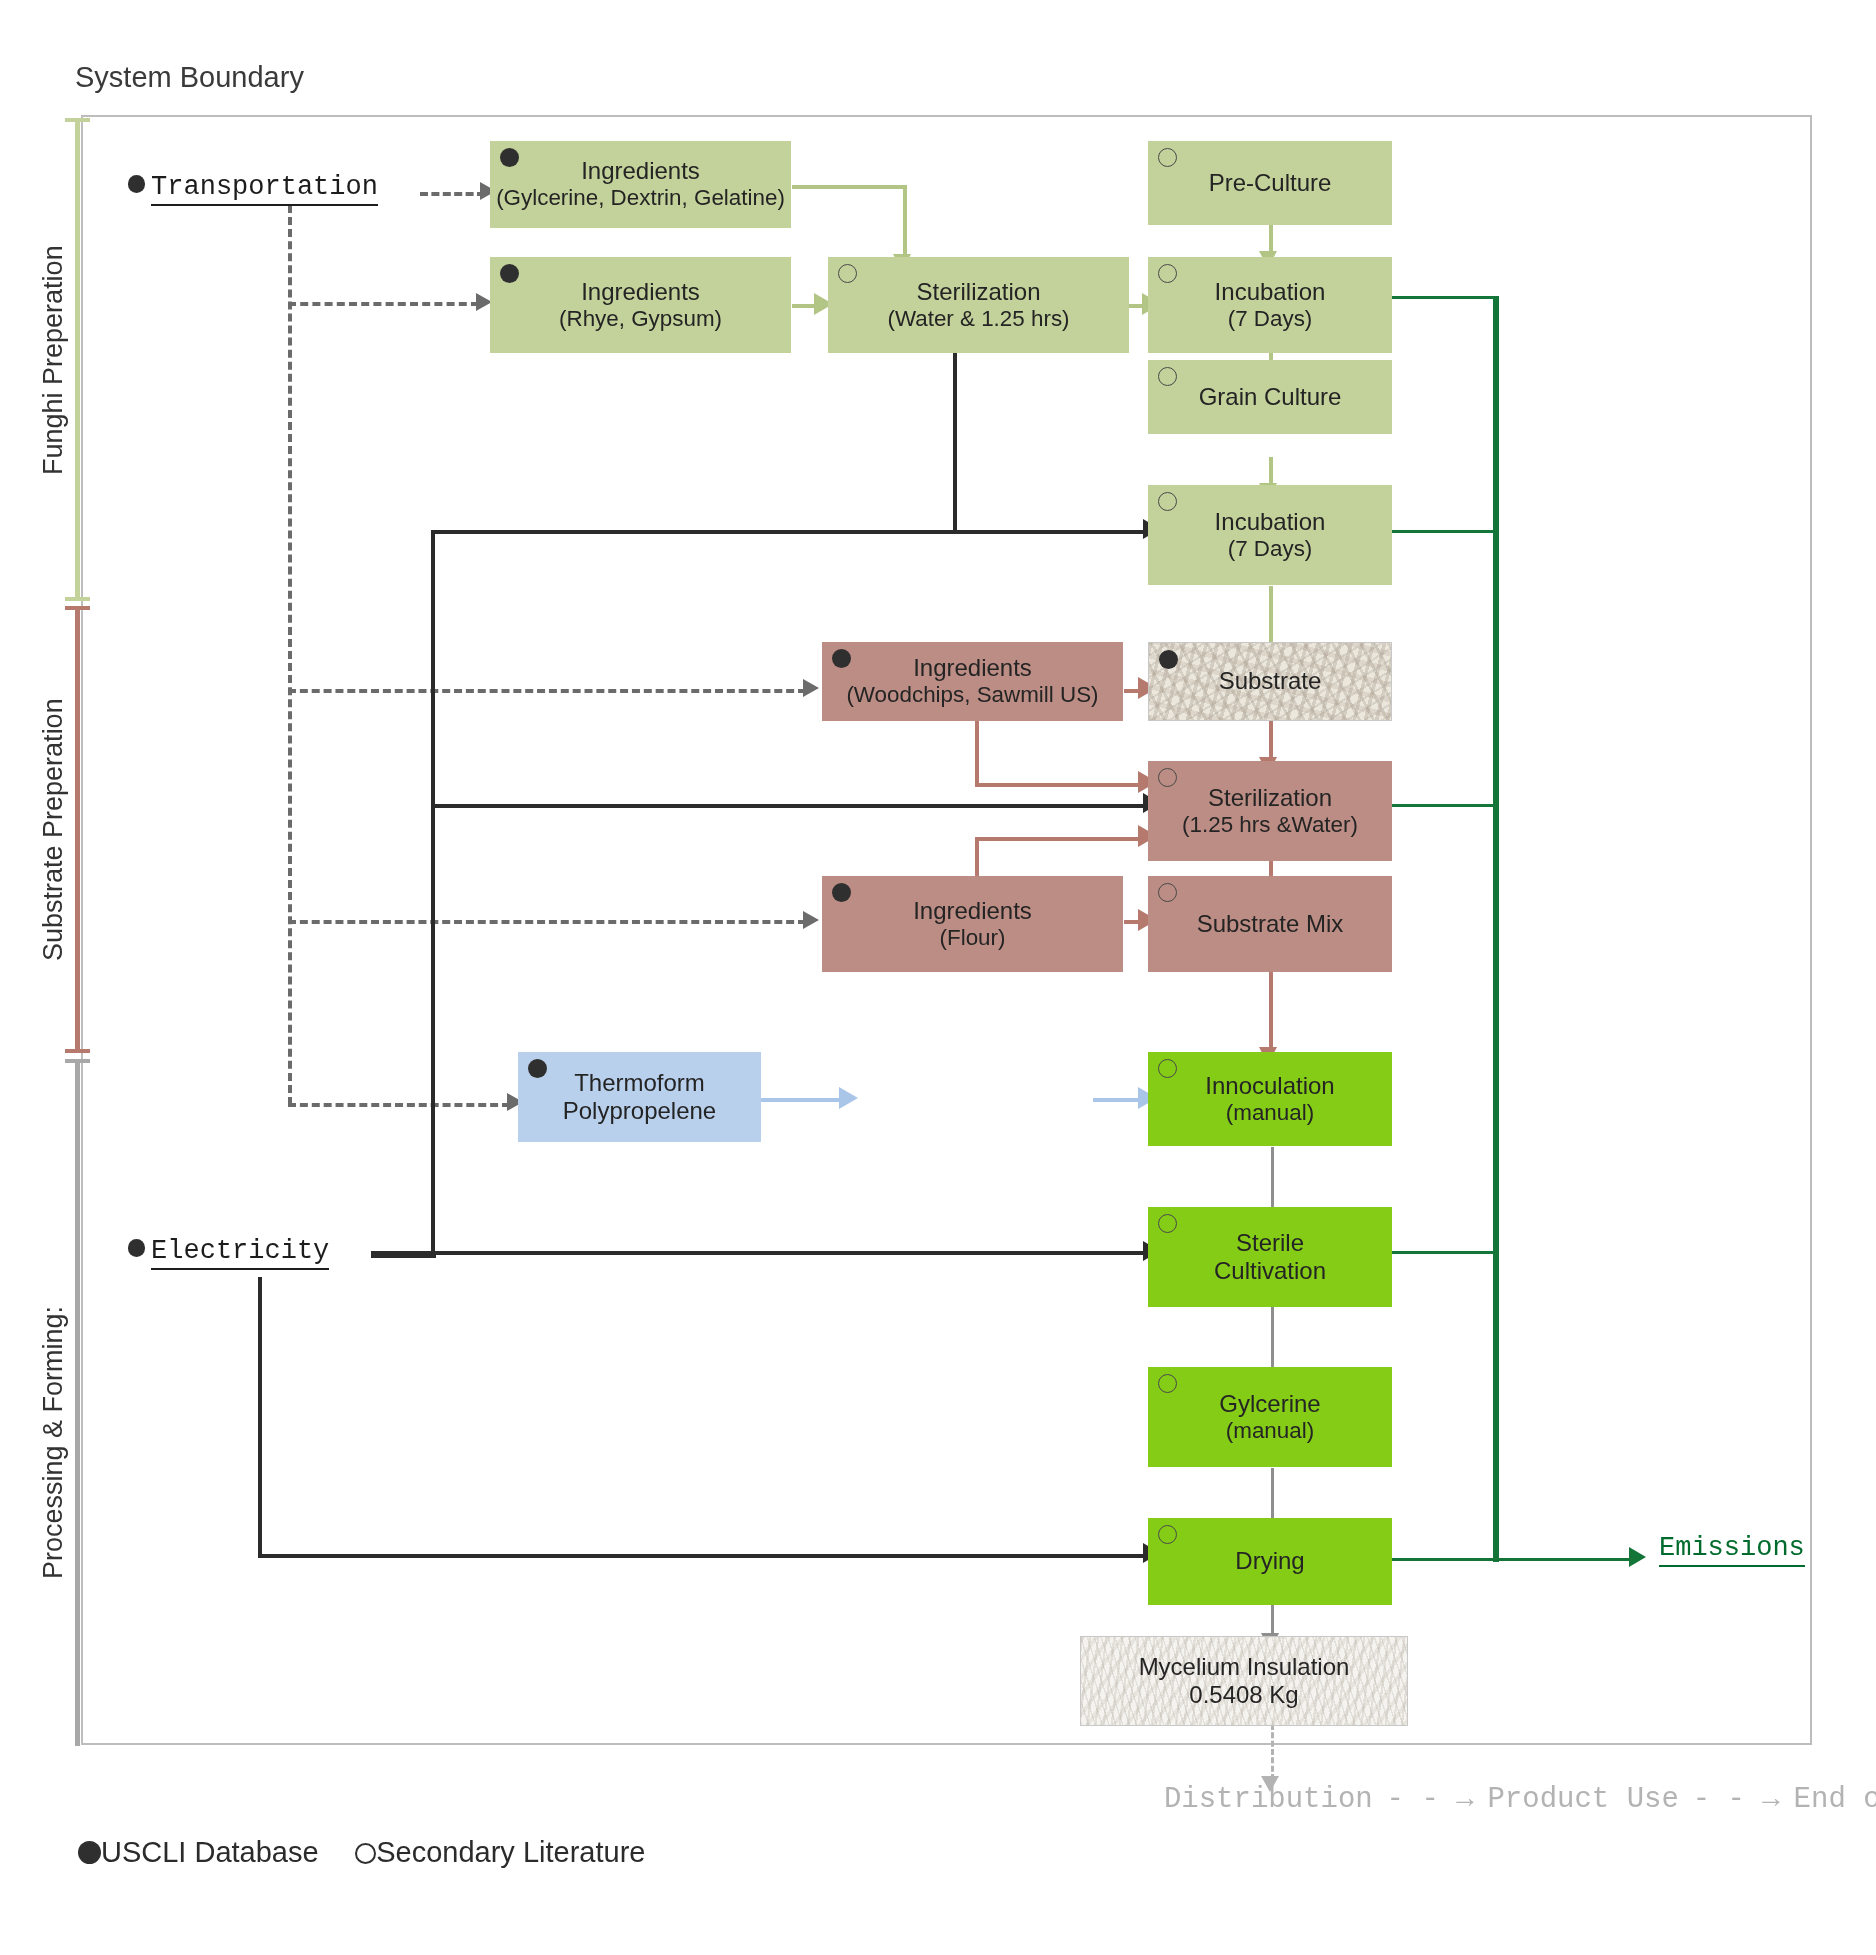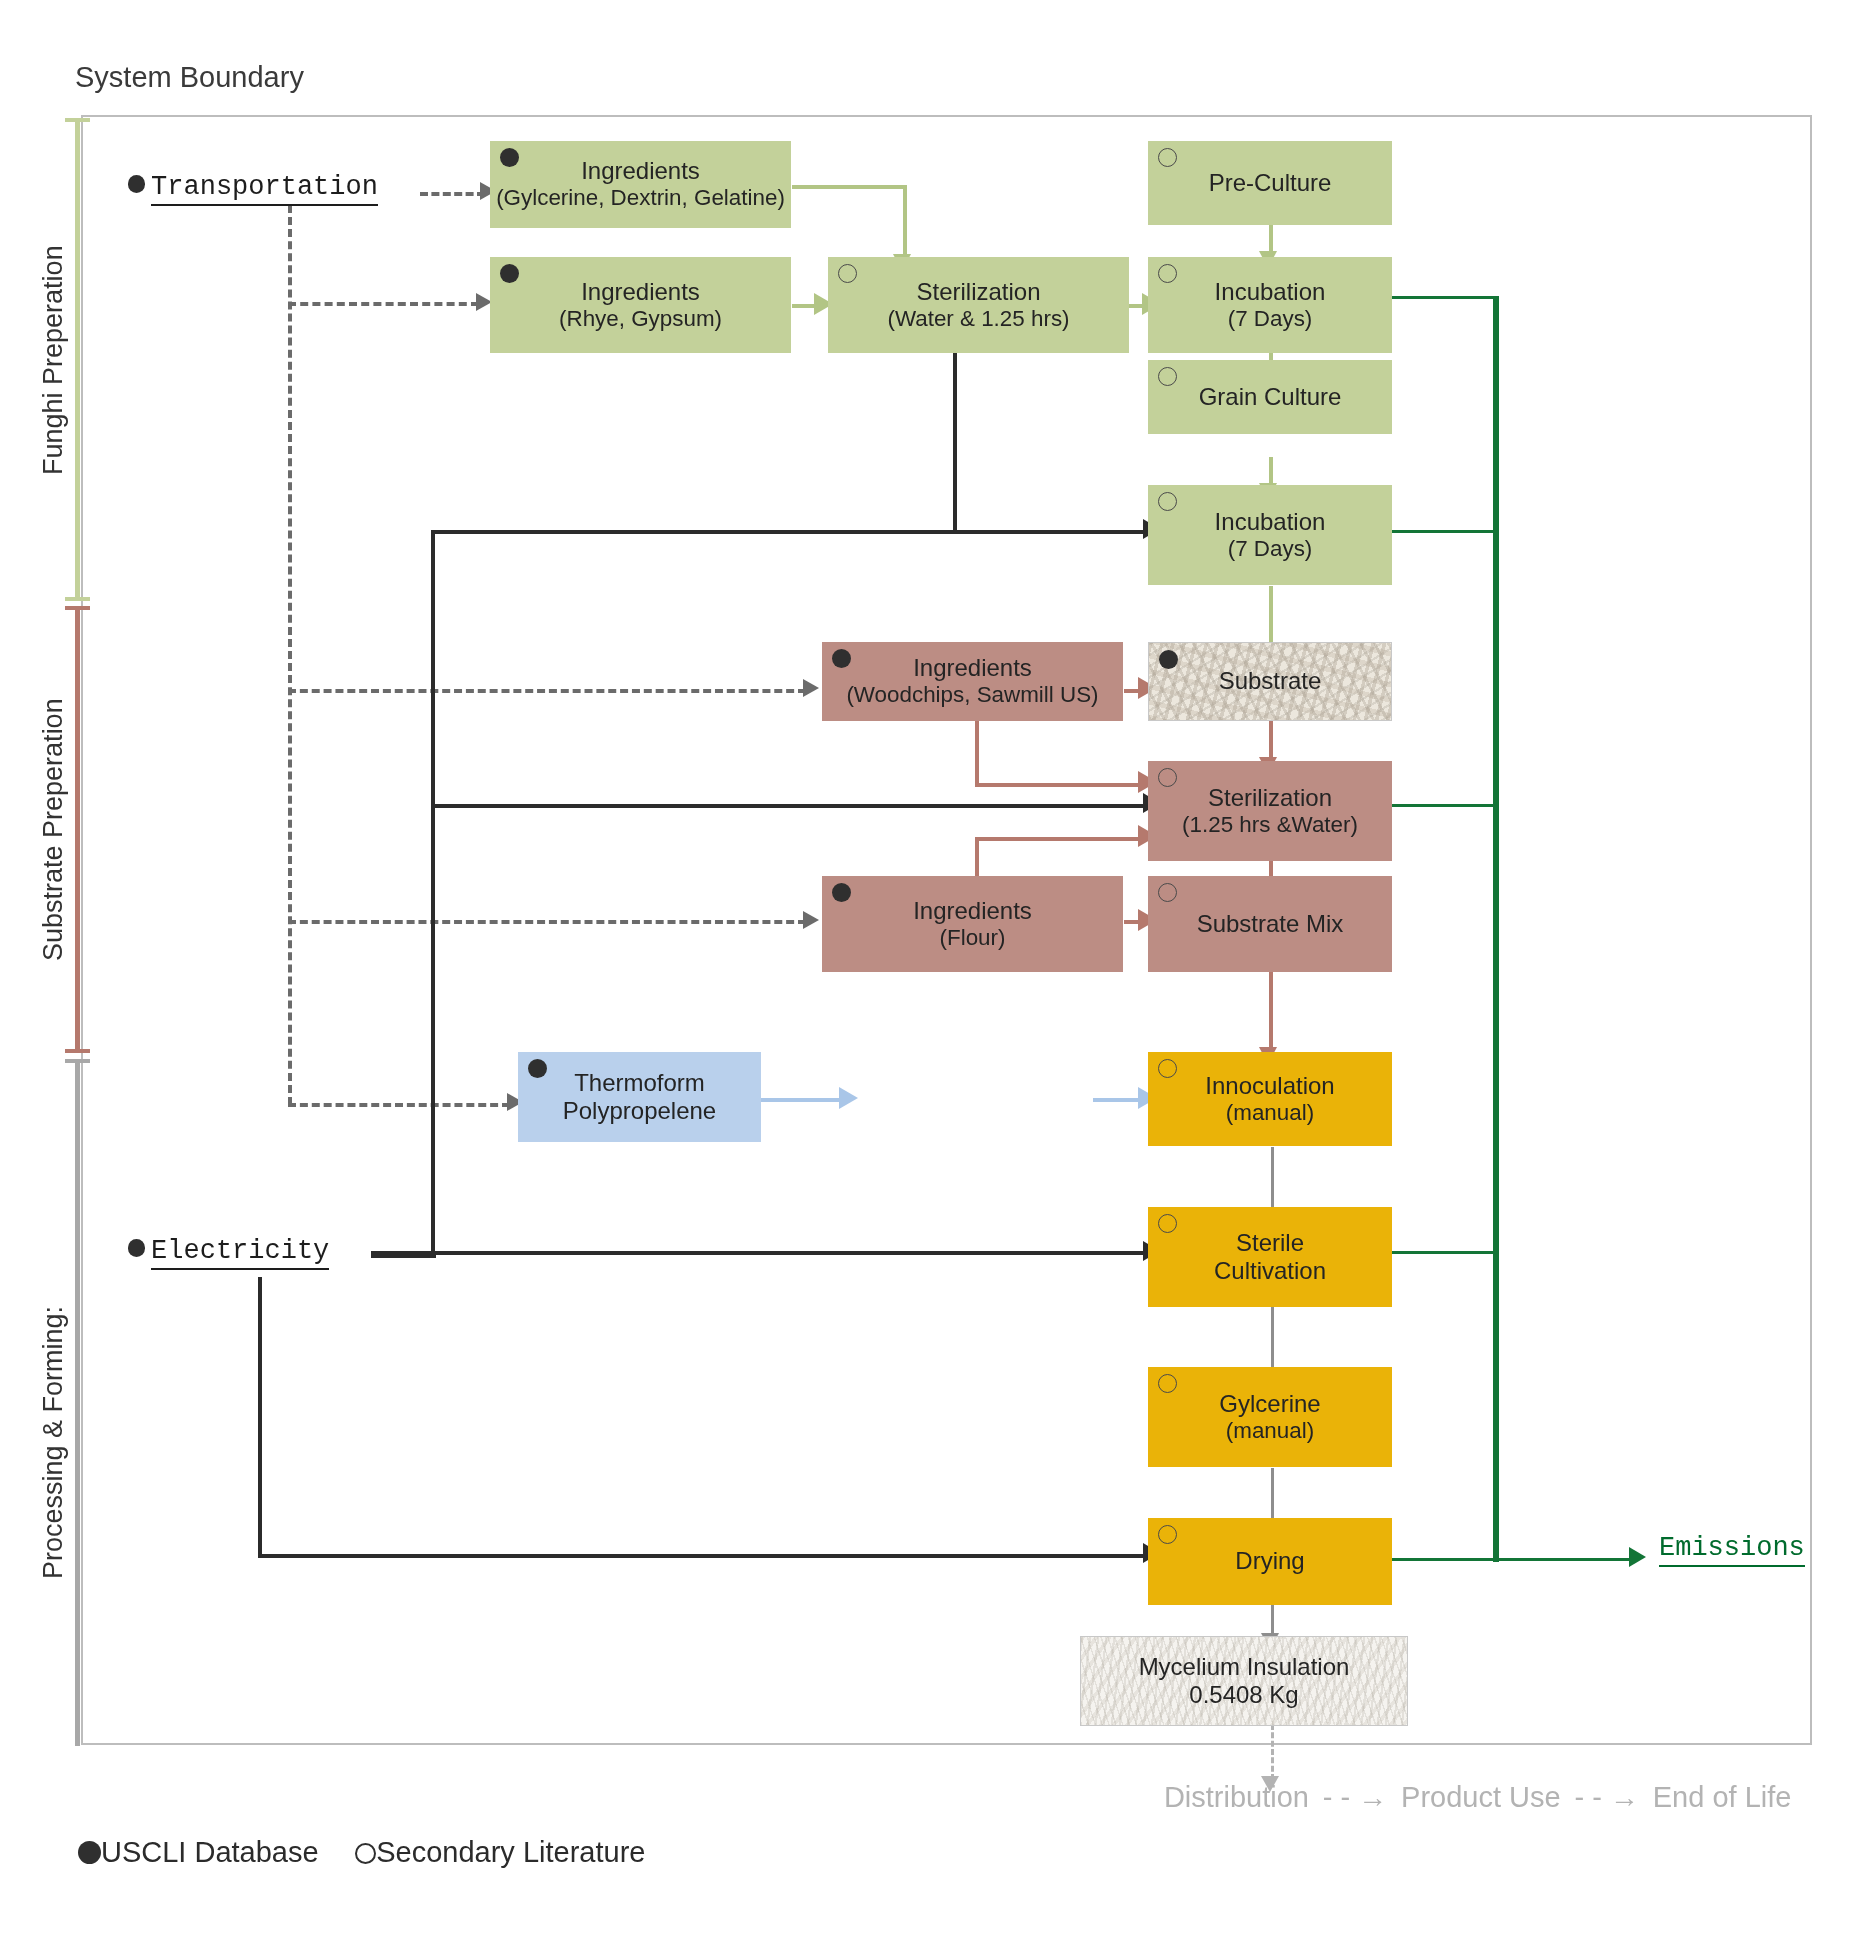--- a/index.html
+++ b/index.html
@@ -34,21 +34,21 @@
   
   .box{
     position:absolute;box-sizing:border-box;display:flex;flex-direction:column;
     align-items:center;justify-content:center;text-align:center;
     font-size:24px;color:#242424;line-height:1.18;padding:2.9px 5.8px;
   }
   .box .l2{font-size:22.4px;}
   .box.green{background:#c3d19a;}
   .box.brown{background:#bc8d84;}
   .box.blue{background:#b9d0ec;}
-  .box.gray{background:#eab308;}
+  .box.gray{background:#84cc16;}
   .box.texture{
     border:0.7px solid #c8c8c8;
     background-color:#ece7dd;
     background-image:
       repeating-linear-gradient(104deg, rgba(175,165,150,.40) 0 3.6px, rgba(255,255,255,0) 3.6px 10.8px),
       repeating-linear-gradient(62deg, rgba(160,150,135,.30) 0 2.9px, rgba(255,255,255,0) 2.9px 12.3px),
       repeating-linear-gradient(14deg, rgba(200,190,175,.42) 0 5px, rgba(255,255,255,0) 5px 15px),
       repeating-linear-gradient(148deg, rgba(145,138,125,.22) 0 2.2px, rgba(255,255,255,0) 2.2px 9.4px);
   }
   .box.texture2{
@@ -86,21 +86,21 @@
   
   .ah{position:absolute;width:0;height:0;}
   .ah.right{border-top:9.4px solid transparent;border-bottom:9.4px solid transparent;}
   .ah.down{border-left:9.4px solid transparent;border-right:9.4px solid transparent;}
 
   
   #downstream{
     position:absolute;left:1161px;top:1781px;
     font-size:29px;color:#b3b3b3;white-space:nowrap;
   }
-  #downstream .seg{margin:0 2.9px;}
+  #downstream .seg{margin:0 2.9px;font-family:Liberation Mono, monospace;}
 
   
   #legend{position:absolute;left:78px;top:1836px;font-size:29px;color:#2b2b2b;white-space:nowrap;}
   #legend .sym-filled{display:inline-block;width:23px;height:23px;border-radius:50%;background:#2f2f2f;vertical-align:-2.2px;}
   #legend .sym-hollow{display:inline-block;width:21.6px;height:21.6px;border-radius:50%;border:2.2px solid #2f2f2f;box-sizing:border-box;vertical-align:-2.2px;margin-left:36px;}
 </style>
 </head>
 <body>
 
 <div id="stage">

